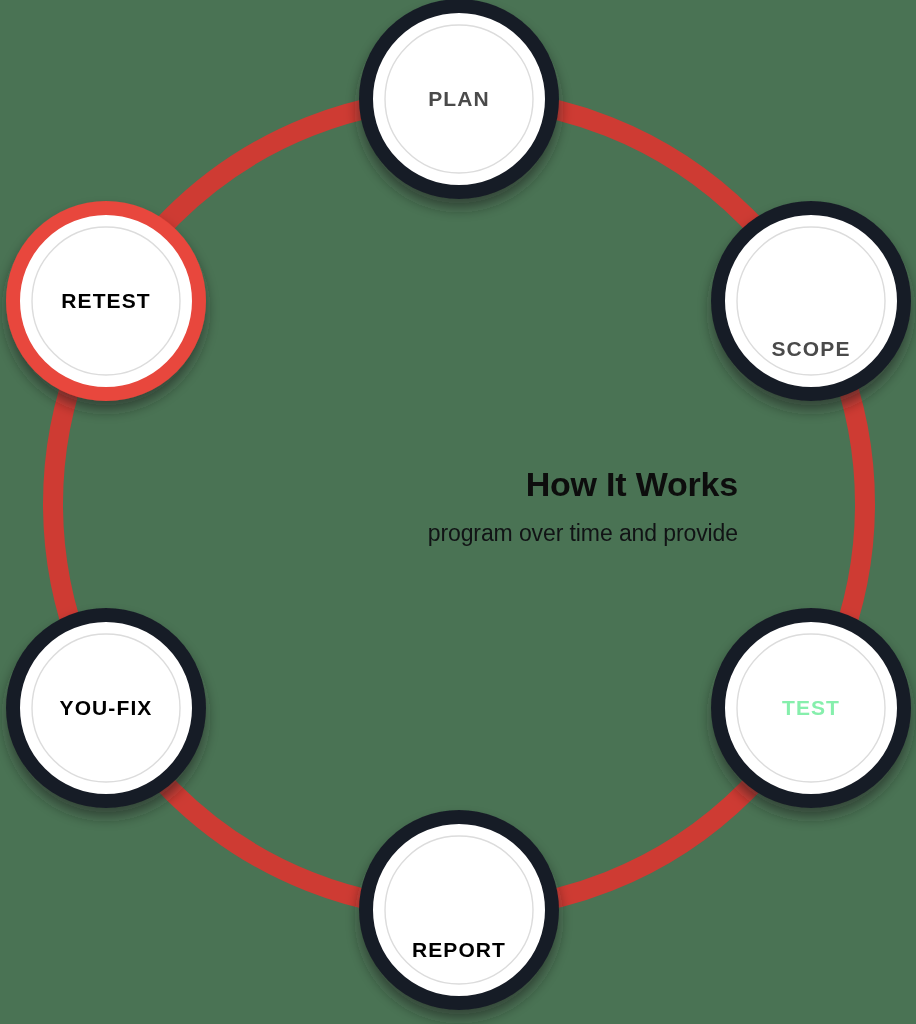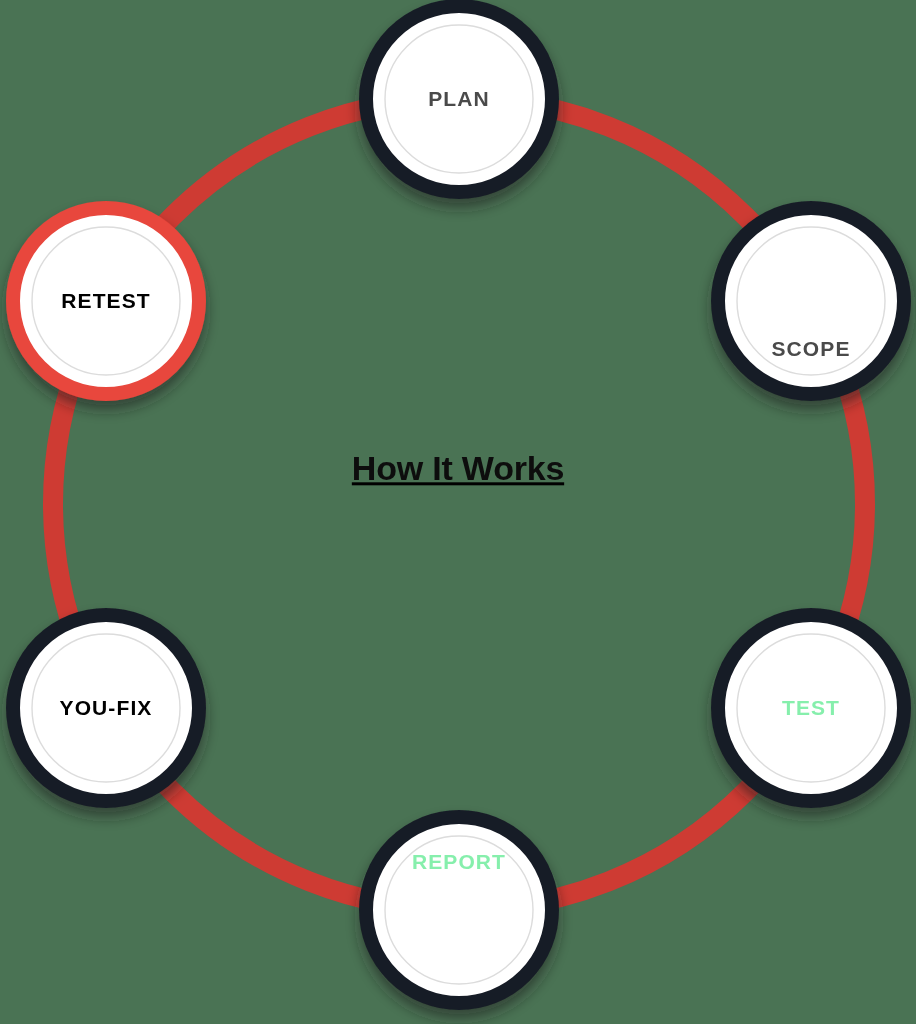--- a/index.html
+++ b/index.html
@@ -28,26 +28,25 @@
     left: 0;
     top: 0;
     width: 916px;
     height: 1024px;
   }
 
   
   .center-copy {
     position: absolute;
     left: 50%;
-    top: 476px;
+    top: 508px;
     transform: translate(-50%, -50%);
     width: 560px;
-    text-align: center;
+    text-align: right;
     pointer-events: none;
-    text-decoration: underline;
   }
   .center-title {
     font-size: 34px;
     font-weight: bold;
     color: #0d0d0d;
     letter-spacing: -0.2px;
     margin: 0 0 14px 0;
     line-height: 1.1;
   }
   .center-desc {
@@ -116,25 +115,26 @@
           <circle cx="106" cy="301" r="93" fill="#ffffff"></circle>
           <circle cx="106" cy="301" r="93" fill="none" stroke="#e8463c" stroke-width="14"></circle>
           <circle cx="106" cy="301" r="74" fill="none" stroke="#dcdcdc" stroke-width="1.4"></circle>
         </g>
       </g>
   </svg>
 
   <div class="center-copy">
     <h1 class="center-title">How It Works</h1>
     <p class="center-desc">
+      <span class="line">program over time and provide</span>
     </p>
   </div>
 
   <div id="label-layer">
       <div class="node-label" style="left: 459px; top: 99px; color: rgb(74, 74, 74);">PLAN</div>
       <div class="node-label" style="left: 811px; top: 301px; color: rgb(74, 74, 74); margin-top: 48px;">SCOPE</div>
       <div class="node-label" style="left: 811px; top: 708px; color: #86efac;">TEST</div>
-      <div class="node-label" style="left: 459px; top: 862px; color: #86efac;">REPORT</div>
+      <div class="node-label" style="left: 459px; top: 950px; color: #000000;">REPORT</div>
       <div class="node-label" style="left: 106px; top: 708px; color: #000000;">YOU-FIX</div>
       <div class="node-label" style="left: 106px; top: 301px; color: #000000;">RETEST</div>
     </div>
 
 </div>
 
 </body></html>

